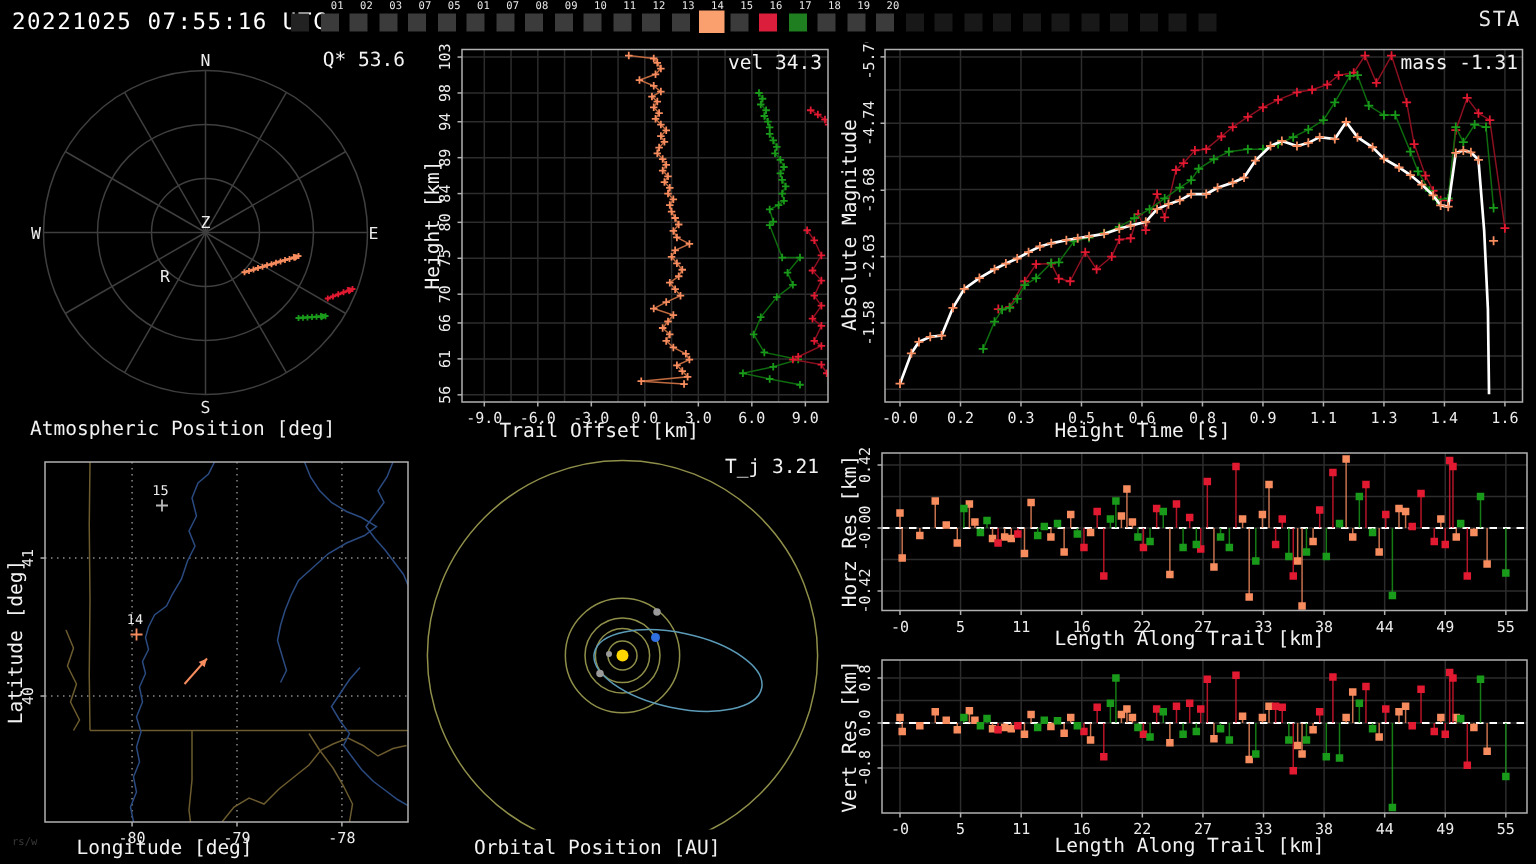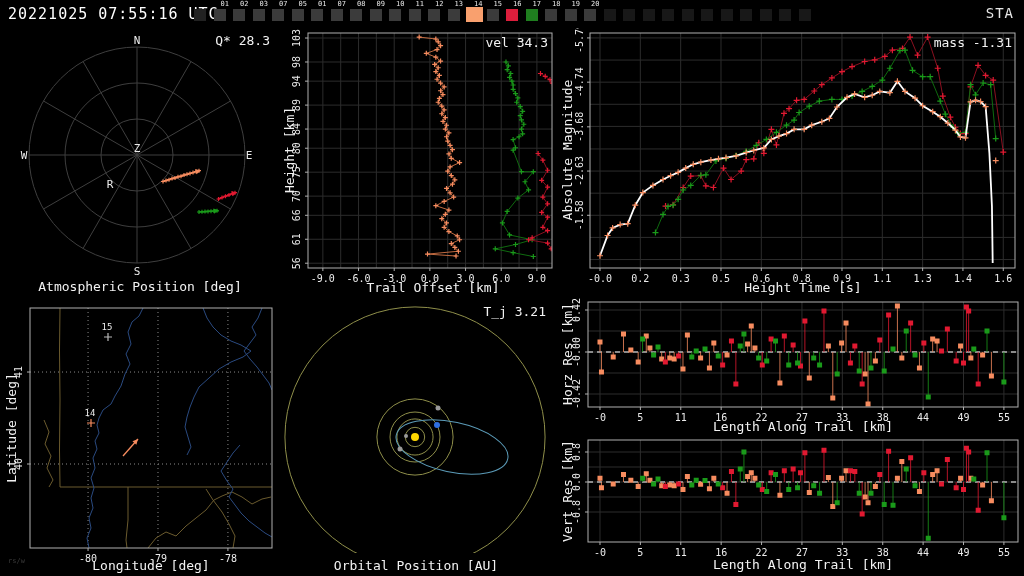--- a/index.html
+++ b/index.html
@@ -6,21 +6,21 @@
   body{position:relative;font-family:"DejaVu Sans Mono",monospace;color:#ececec}
   #topbar{position:absolute;left:0;top:0;width:1024px;height:28px;background:#000}
   #timestamp{position:absolute;left:8px;top:5px;font-size:15px;letter-spacing:1px;color:#fff;white-space:pre}
   #sta{position:absolute;right:10px;top:5px;font-size:14px;letter-spacing:1px;color:#e8e8e8}
   #boxrow{position:absolute;left:192px;top:0;height:28px;display:flex}
   .slot{width:19.5px;position:relative;flex:0 0 auto}
   .slot .num{position:absolute;right:2px;top:0;font-size:7px;line-height:8px;color:#e8e8e8}
   .slot .bx{position:absolute;left:2px;top:9px;width:12px;height:12px}
   .slot .bx.sel{left:1px;top:7px;width:17px;height:15px}
   .lbl{position:absolute;font-size:13px;color:#f2f2f2;white-space:pre}
-  .lbl.ctr{text-align:center}
+  .lbl.ctr{}
   .lbl.rt{text-align:right}
   .vlbl{position:absolute;font-size:13px;color:#f2f2f2;white-space:pre;transform:translate(-50%,-50%) rotate(-90deg)}
   #watermark{position:absolute;left:8px;top:557px;font-size:7px;color:#3a3a3a}
   #plots text{font-family:"DejaVu Sans Mono",monospace;fill:#ececec}
 </style>
 </head>
 <body>
 
 <div id="topbar">
   <span id="timestamp">20221025 07:55:16 UTC</span>
@@ -503,21 +503,21 @@
         <ellipse cx="452" cy="447" rx="57" ry="25" fill="none" stroke="#5b9bb8" stroke-width="1" transform="rotate(12 452 447)"></ellipse>
         <circle cx="415" cy="437" r="4" fill="#ffd700"></circle>
         <circle cx="406" cy="436" r="2" fill="#9a9a9a"></circle>
         <circle cx="400" cy="449" r="2.5" fill="#9a9a9a"></circle>
         <circle cx="437" cy="425" r="3" fill="#2f6fe0"></circle>
         <circle cx="438" cy="408" r="2.5" fill="#9a9a9a"></circle>
       </g>
     </g>
   </svg>
 
-<div class="lbl rt" style="left:150px;top:33px;width:120px">Q* 28.3</div>
+<div class="lbl rt" style="left:150px;top:33px;width:120px">Q* 53.6</div>
 <div class="lbl rt" style="left:428px;top:35px;width:120px">vel 34.3</div>
 <div class="lbl rt" style="left:872px;top:35px;width:140px">mass -1.31</div>
 <div class="lbl rt" style="left:426px;top:304px;width:120px">T_j 3.21</div>
 
 <div class="lbl ctr" style="left:20px;top:279px;width:240px">Atmospheric Position [deg]</div>
 <div class="lbl ctr" style="left:333px;top:280px;width:200px">Trail Offset [km]</div>
 <div class="lbl ctr" style="left:703px;top:280px;width:200px">Height Time [s]</div>
 <div class="lbl ctr" style="left:51px;top:558px;width:200px">Longitude [deg]</div>
 <div class="lbl ctr" style="left:316px;top:558px;width:200px">Orbital Position [AU]</div>
 <div class="lbl ctr" style="left:703px;top:419px;width:200px">Length Along Trail [km]</div>

